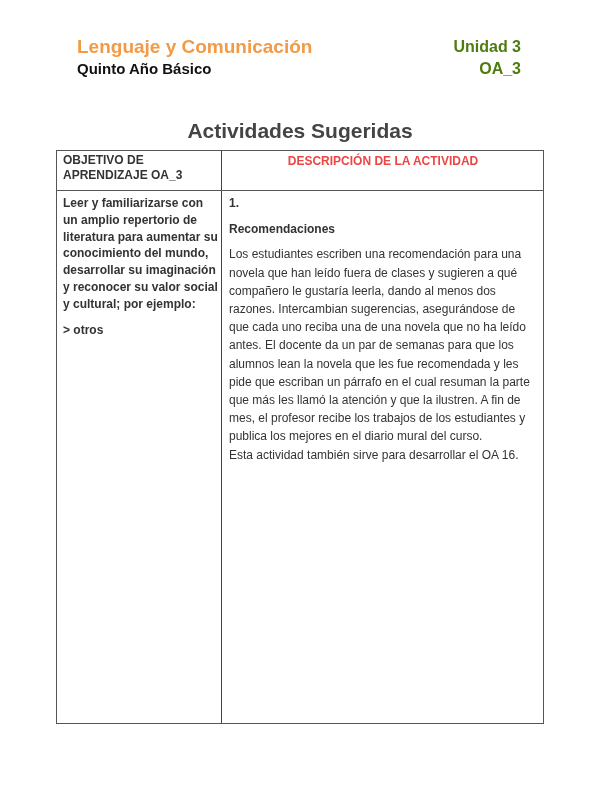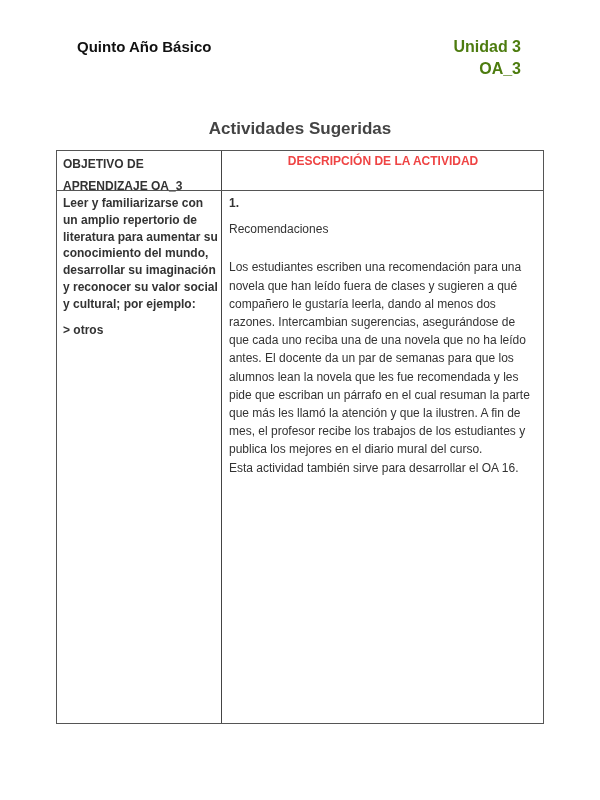--- a/index.html
+++ b/index.html
@@ -23,62 +23,63 @@
     }
     .grade {
       font-size: 15px; font-weight: bold; color: #111; line-height: 22px;
     }
     .unit, .oa {
       font-size: 16px; font-weight: bold; color: #4d7c0f; line-height: 22px;
     }
 
     .section-title {
       position: absolute; left: 0; width: 600px; top: 119px;
-      text-align: center; font-size: 17px; font-weight: bold; color: #444;
+      text-align: center; font-size: 21px; font-weight: bold; color: #444;
     }
 
     .table {
       position: absolute; left: 56px; top: 150px;
       width: 488px; height: 574px;
       border: 1.5px solid #555;
     }
     .col-divider {
       position: absolute; left: 164px; top: 0; bottom: 0;
       border-left: 1.5px solid #444;
     }
     .row-divider {
       position: absolute; left: 0; right: 0; top: 39px;
       border-top: 1.5px solid #555;
     }
     .th-left {
       position: absolute; left: 6px; top: 2px; width: 155px;
-      font-size: 12px; font-weight: bold; color: #333; line-height: 22px;
+      font-size: 12px; font-weight: bold; color: #333; line-height: 15px;
     }
     .th-right {
       position: absolute; left: 166px; right: 0; top: 2px; text-align: center;
       font-size: 12px; font-weight: bold; color: #ef4444; line-height: 16px;
     }
     .objective {
       position: absolute; left: 6px; top: 44px; width: 157px;
       font-size: 12px; font-weight: bold; color: #333; line-height: 16.8px;
     }
     .objective p { margin-bottom: 9px; }
     .activity {
       position: absolute; left: 172px; top: 43px; width: 306px;
       font-size: 12px; color: #333; line-height: 18.2px;
     }
     .activity .num { font-weight: bold; margin-bottom: 8px; }
-    .activity .act-title { font-weight: normal; margin-bottom: 20px; }
+    .activity .act-title { font-weight: bold; margin-bottom: 7px; }
     .activity .desc { margin-bottom: 0; }
   </style>
 </head>
 <body>
 
 <div class="page">
   <div class="header-left">
+    <div class="subject">Lenguaje y Comunicación</div>
     <div class="grade">Quinto Año Básico</div>
   </div>
   <div class="header-right">
     <div class="unit">Unidad 3</div>
     <div class="oa">OA_3</div>
   </div>
 
   <div class="section-title">Actividades Sugeridas</div>
 
   <div class="table">

